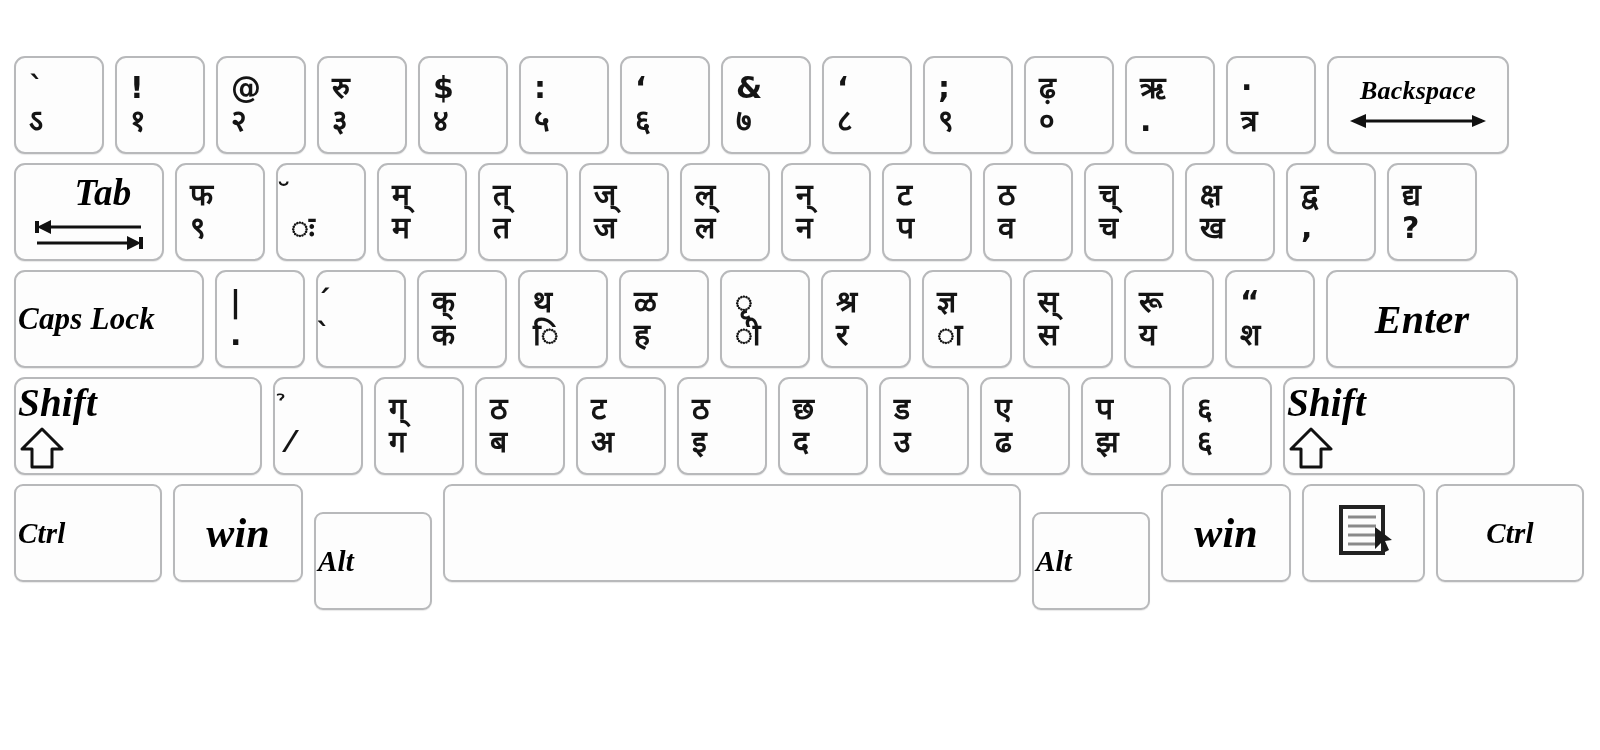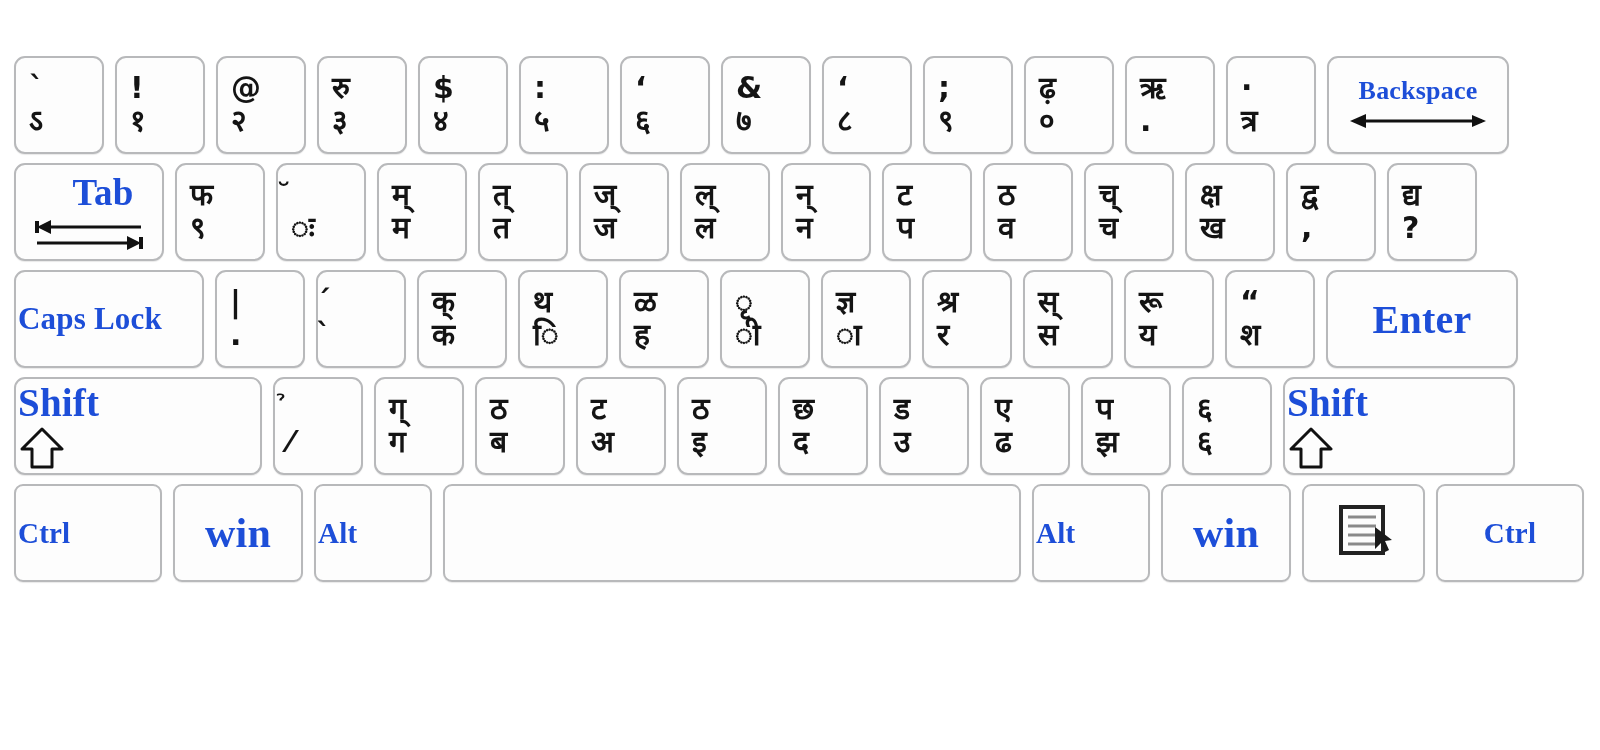--- a/index.html
+++ b/index.html
@@ -69,22 +69,23 @@
     font-weight: 600;
     letter-spacing: 0;
     min-height: 30px;
   }
   .legend-dual .top { margin-bottom: 2px; }
 
   
   .legend-word {
     font-family: "Liberation Serif", "DejaVu Serif", serif;
     font-weight: bold;
-    color: #1d4ed8;
+    color: #000000;
     letter-spacing: 0.2px;
+    font-style: italic;
   }
 
   
   .lbl-tab       { font-size: 37px; padding-left: 28px; }
   .lbl-caps      { font-size: 31px; }
   .lbl-shift     { font-size: 39px; }
   .lbl-enter     { font-size: 40px; }
   .lbl-backspace { font-size: 26px; }
   .lbl-ctrl      { font-size: 29px; }
   .lbl-alt       { font-size: 29px; }
@@ -109,21 +110,21 @@
 
   
   .k-backspace { width: 182px; }
   .k-tab       { width: 150px; }
   .k-caps      { width: 190px; }
   .k-enter     { width: 192px; }
   .k-shift-l   { width: 248px; }
   .k-shift-r   { width: 232px; }
   .k-ctrl      { width: 148px; }
   .k-win       { width: 130px; }
-  .k-alt       { width: 118px; }
+  .k-alt       { width: 118px; margin-top: 28px; }
   .k-space     { width: 578px; }
   .k-menu      { width: 123px; }
   .bs-arrow { margin-top: 6px; }
   .tab-arrows { margin-top: 4px; }
   .shift-arrow { margin-top: 2px; }
 </style>
 </head>
 <body>
 
 <div id="keyboard">
@@ -392,29 +393,29 @@
 
     <div class="key k-std">
       <div class="legend-dual">
         <div class="top">ृ</div>
         <div class="bottom">ी</div>
       </div>
     </div>
 
     <div class="key k-std">
       <div class="legend-dual">
+        <div class="top">श्र</div>
+        <div class="bottom">र</div>
+      </div>
+    </div>
+
+    <div class="key k-std">
+      <div class="legend-dual">
         <div class="top">ज्ञ</div>
         <div class="bottom">ा</div>
-      </div>
-    </div>
-
-    <div class="key k-std">
-      <div class="legend-dual">
-        <div class="top">श्र</div>
-        <div class="bottom">र</div>
       </div>
     </div>
 
     <div class="key k-std">
       <div class="legend-dual">
         <div class="top">स्</div>
         <div class="bottom">स</div>
       </div>
     </div>
 

